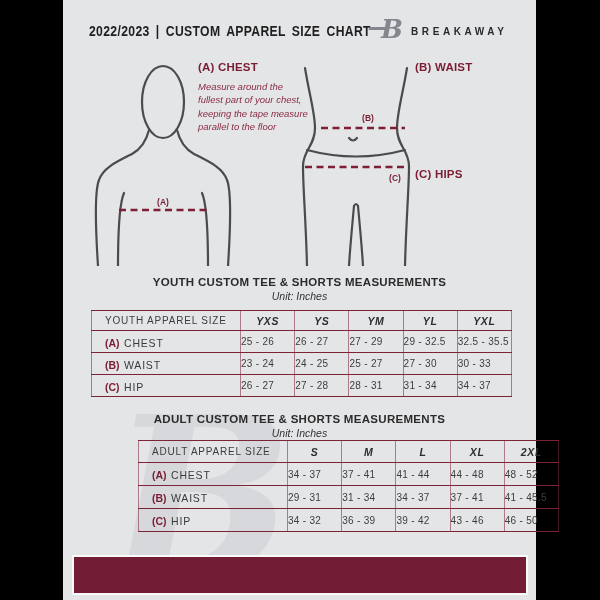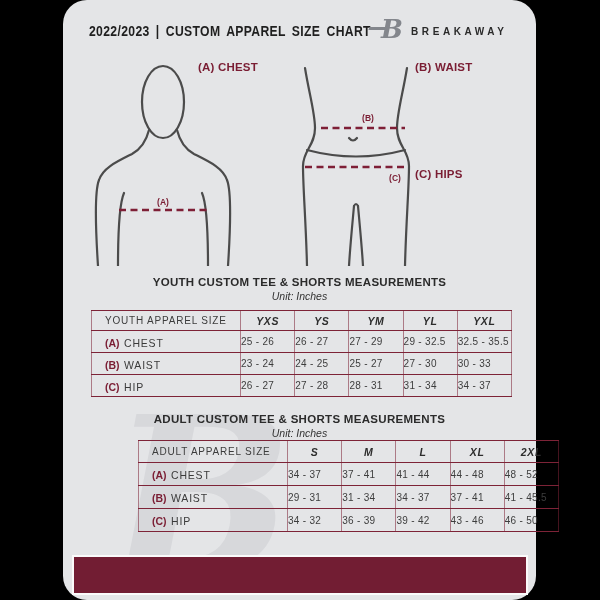--- a/index.html
+++ b/index.html
@@ -1,18 +1,18 @@
 <!DOCTYPE html>
 <html><head>
 <meta charset="utf-8">
 <style>
   html,body{margin:0;padding:0;background:#000;}
   .frame{position:relative;width:600px;height:600px;background:#000;overflow:hidden;
          font-family:"Liberation Sans",sans-serif;}
-  .content{position:absolute;left:63px;top:0;width:473px;height:600px;background:#e4e5e7;border-radius:24px;}
+  .content{position:absolute;left:63px;top:0;width:473px;height:600px;background:#e4e5e7;}
 
   
   .hdr-title{position:absolute;left:26px;top:23px;white-space:nowrap;
     font-weight:700;font-size:14.5px;letter-spacing:.4px;word-spacing:3px;color:#1f1f1f;
     transform:scaleX(.84);transform-origin:0 0;}
   .logo-mark{position:absolute;left:310px;top:14px;width:30px;height:30px;}
   .logo-b{position:absolute;left:8px;top:0;font-family:"DejaVu Serif",serif;font-style:italic;
     font-weight:700;font-size:26px;color:#83868c;line-height:30px;}
   .logo-bar{position:absolute;left:-4px;top:13px;width:18px;height:2.5px;background:#83868c;
     transform:skewX(-20deg);}
@@ -77,20 +77,21 @@
       <ellipse cx="80" cy="44" rx="21" ry="36"></ellipse>
       <path d="M 66 72 C 63 84 58 91 49 96 C 33 104 20 110 16 122 C 12 132 12 162 15 208"></path>
       <path d="M 94 72 C 97 84 102 91 111 96 C 127 104 140 110 144 122 C 148 132 148 162 145 208"></path>
       <path d="M 41 135 C 37 144 35 162 35 208"></path>
       <path d="M 119 135 C 123 144 125 162 125 208"></path>
       <line class="dash" x1="36" y1="152" x2="124" y2="152"></line>
       <text x="80" y="147" text-anchor="middle">(A)</text>
     </svg>
 
     <div class="inst-h" style="left:135px;top:61px;">(A) CHEST</div>
+    <div class="inst-p" style="left:135px;top:80px;width:112px;">Measure around the fullest part of your chest, keeping the tape measure parallel to the floor</div>
 
     <svg class="fig" style="left:232px;top:58px;" width="122" height="208" viewBox="0 0 122 208">
       <path d="M 10 10 C 14 35 20 55 20 70 C 20 88 8 92 8 108 C 8 130 11 165 12 208"></path>
       <path d="M 112 10 C 108 35 102 55 102 70 C 102 88 114 92 114 108 C 114 130 111 165 110 208"></path>
       <path d="M 12 92 Q 61 105 110 92"></path>
       <path d="M 54 80 Q 58 85 62 80"></path>
       <path d="M 59 148 Q 61 144 63 148"></path>
       <path d="M 59 148 C 57 170 55 190 54 208"></path>
       <path d="M 63 148 C 65 170 67 190 68 208"></path>
       <line class="dash" x1="26" y1="70" x2="110" y2="70"></line>

